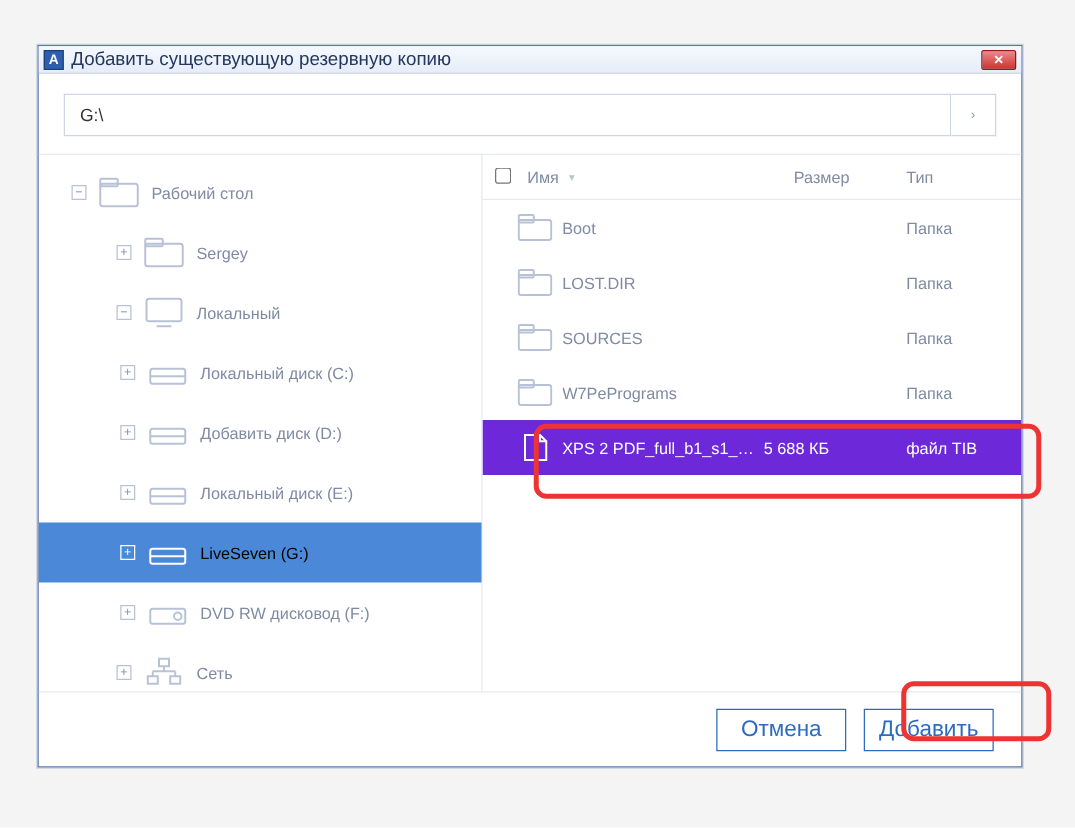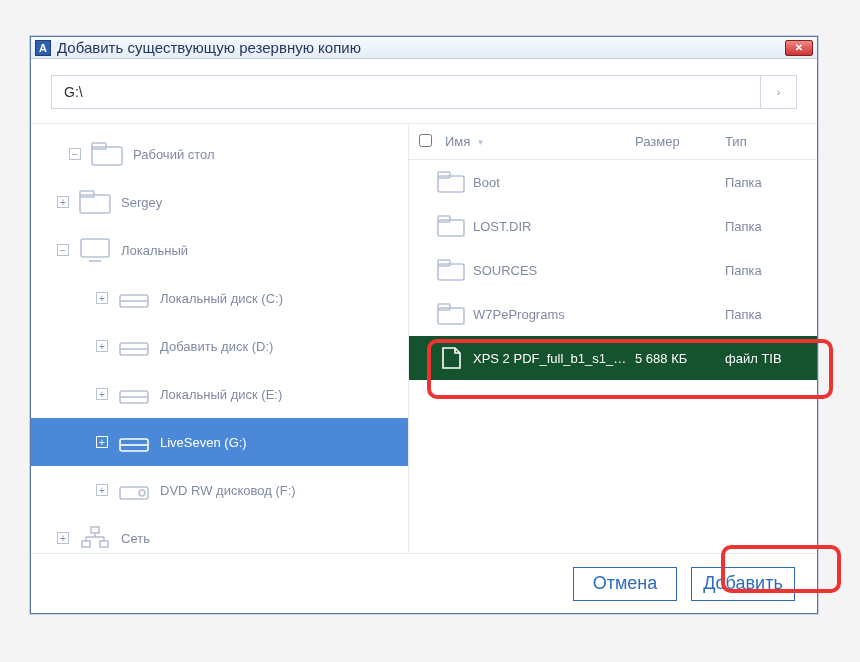--- a/index.html
+++ b/index.html
@@ -22,43 +22,43 @@
   
   .split { flex: 1; display: flex; border-top: 1px solid #e4e9f2; overflow: hidden; }
   .treepane { width: 378px; border-right: 1px solid #e4e9f2; overflow: auto; padding-top: 6px; position: relative; }
   .listpane { flex: 1; display: flex; flex-direction: column; }
   .row { display: flex; align-items: center; height: 48px; color: #7f8ba3; cursor: pointer; }
   .row .exp { width: 12px; height: 12px; border: 1px solid #b8c2d6; display: flex; align-items: center; justify-content: center; font-size: 10px; color: #7f8ba3; margin-right: 10px; flex-shrink: 0; }
   .row .exp.collapse::before { content: "−"; }
   .row .exp.expand::before  { content: "+"; }
   .row .icn { width: 32px; height: 26px; margin-right: 10px; flex-shrink: 0; }
   .row .icn svg { width: 100%; height: 100%; }
-  .row.selected { background: #4b89d8; color: #ffffff; }
+  .row.selected { background: #4b89d8; color: #000000; }
   .row.selected .exp { border-color: #fff; color: #fff; }
-  .lvl0 { padding-left: 38px; }
-  .lvl1 { padding-left: 26px; }
+  .lvl0 { padding-left: 26px; }
+  .lvl1 { padding-left: 62px; }
   .lvl2 { padding-left: 65px; }
 
   
   .cols { display: flex; align-items: center; height: 36px; border-bottom: 1px solid #e4e9f2; color: #7f8ba3; padding-left: 10px; }
   .cols .ck { width: 20px; }
   .cols .ck input { accent-color: #b8c2d6; }
   .col-name { flex: 1; padding-left: 6px; display:flex; align-items:center; gap:8px;}
   .col-size { width: 90px; }
   .col-type { width: 92px; }
   .sort-caret { font-size: 9px; color:#b8c2d6; }
 
   .files { flex: 1; overflow: auto; position: relative; }
   .frow { display: flex; align-items: center; height: 44px; padding-left: 10px; color: #7f8ba3; cursor: pointer; border-bottom: 0; }
   .frow .ficon { width: 28px; height: 22px; margin: 0 8px 0 18px; flex-shrink: 0; }
   .frow .ficon svg { width:100%; height:100%; }
-  .frow.sel { background: #14532d; color: #fff; }
+  .frow.sel { background: #6d28d9; color: #fff; }
   .fname { flex: 1; overflow: hidden; text-overflow: ellipsis; white-space: nowrap; padding-right: 8px; }
   .fsize { width: 90px; }
-  .ftype { width: 92px; }
+  .ftype { width: 92px; margin-left: 24px; }
 
   
   .hl { position: absolute; border: 4px solid #e33; border-radius: 10px; pointer-events: none; }
   .hl1 { left: 396px; top: 302px; width: 406px; height: 60px; }
 
   
   .footer { height: 60px; border-top: 1px solid #e4e9f2; display: flex; align-items: center; justify-content: flex-end; padding: 0 22px; gap: 14px; }
   .btn { height: 34px; min-width: 104px; border: 1px solid #2e6bbf; background: #fff; color: #2e6bbf; font-size: 18px; cursor: pointer; }
   .btn.primary-hl { position: relative; }
   .hl2 { left: 690px; top: 508px; width: 120px; height: 48px; }

